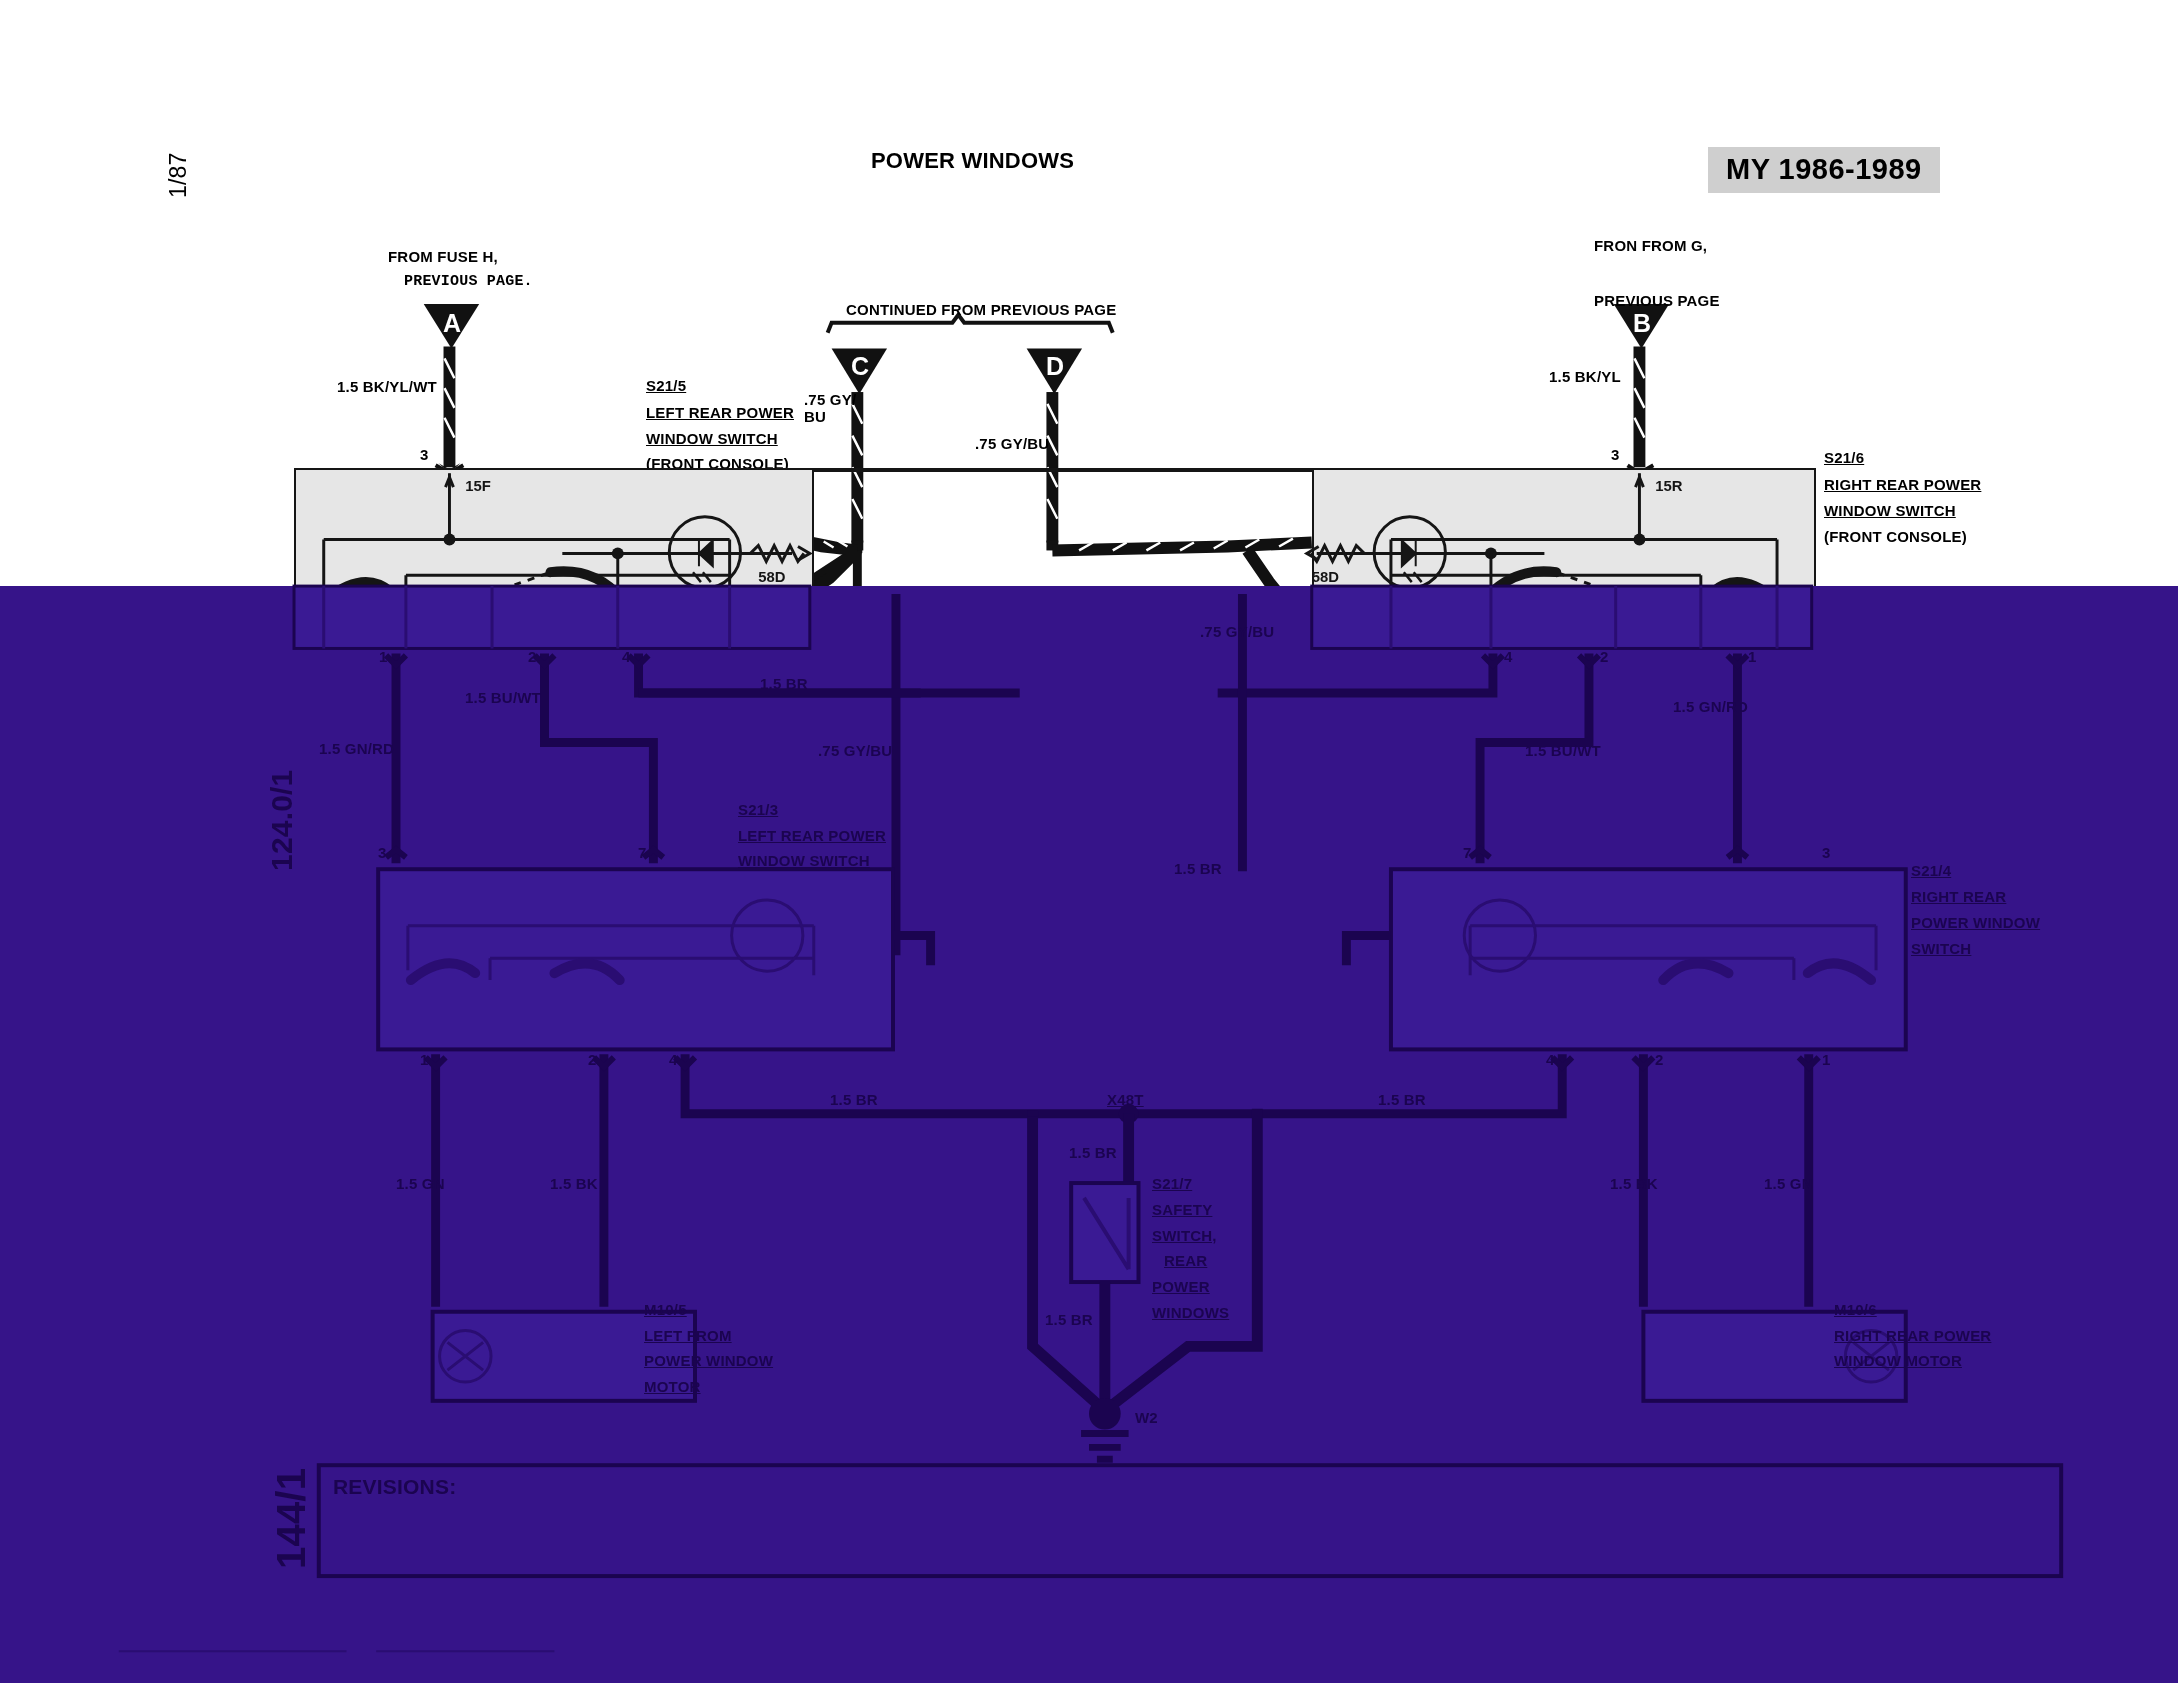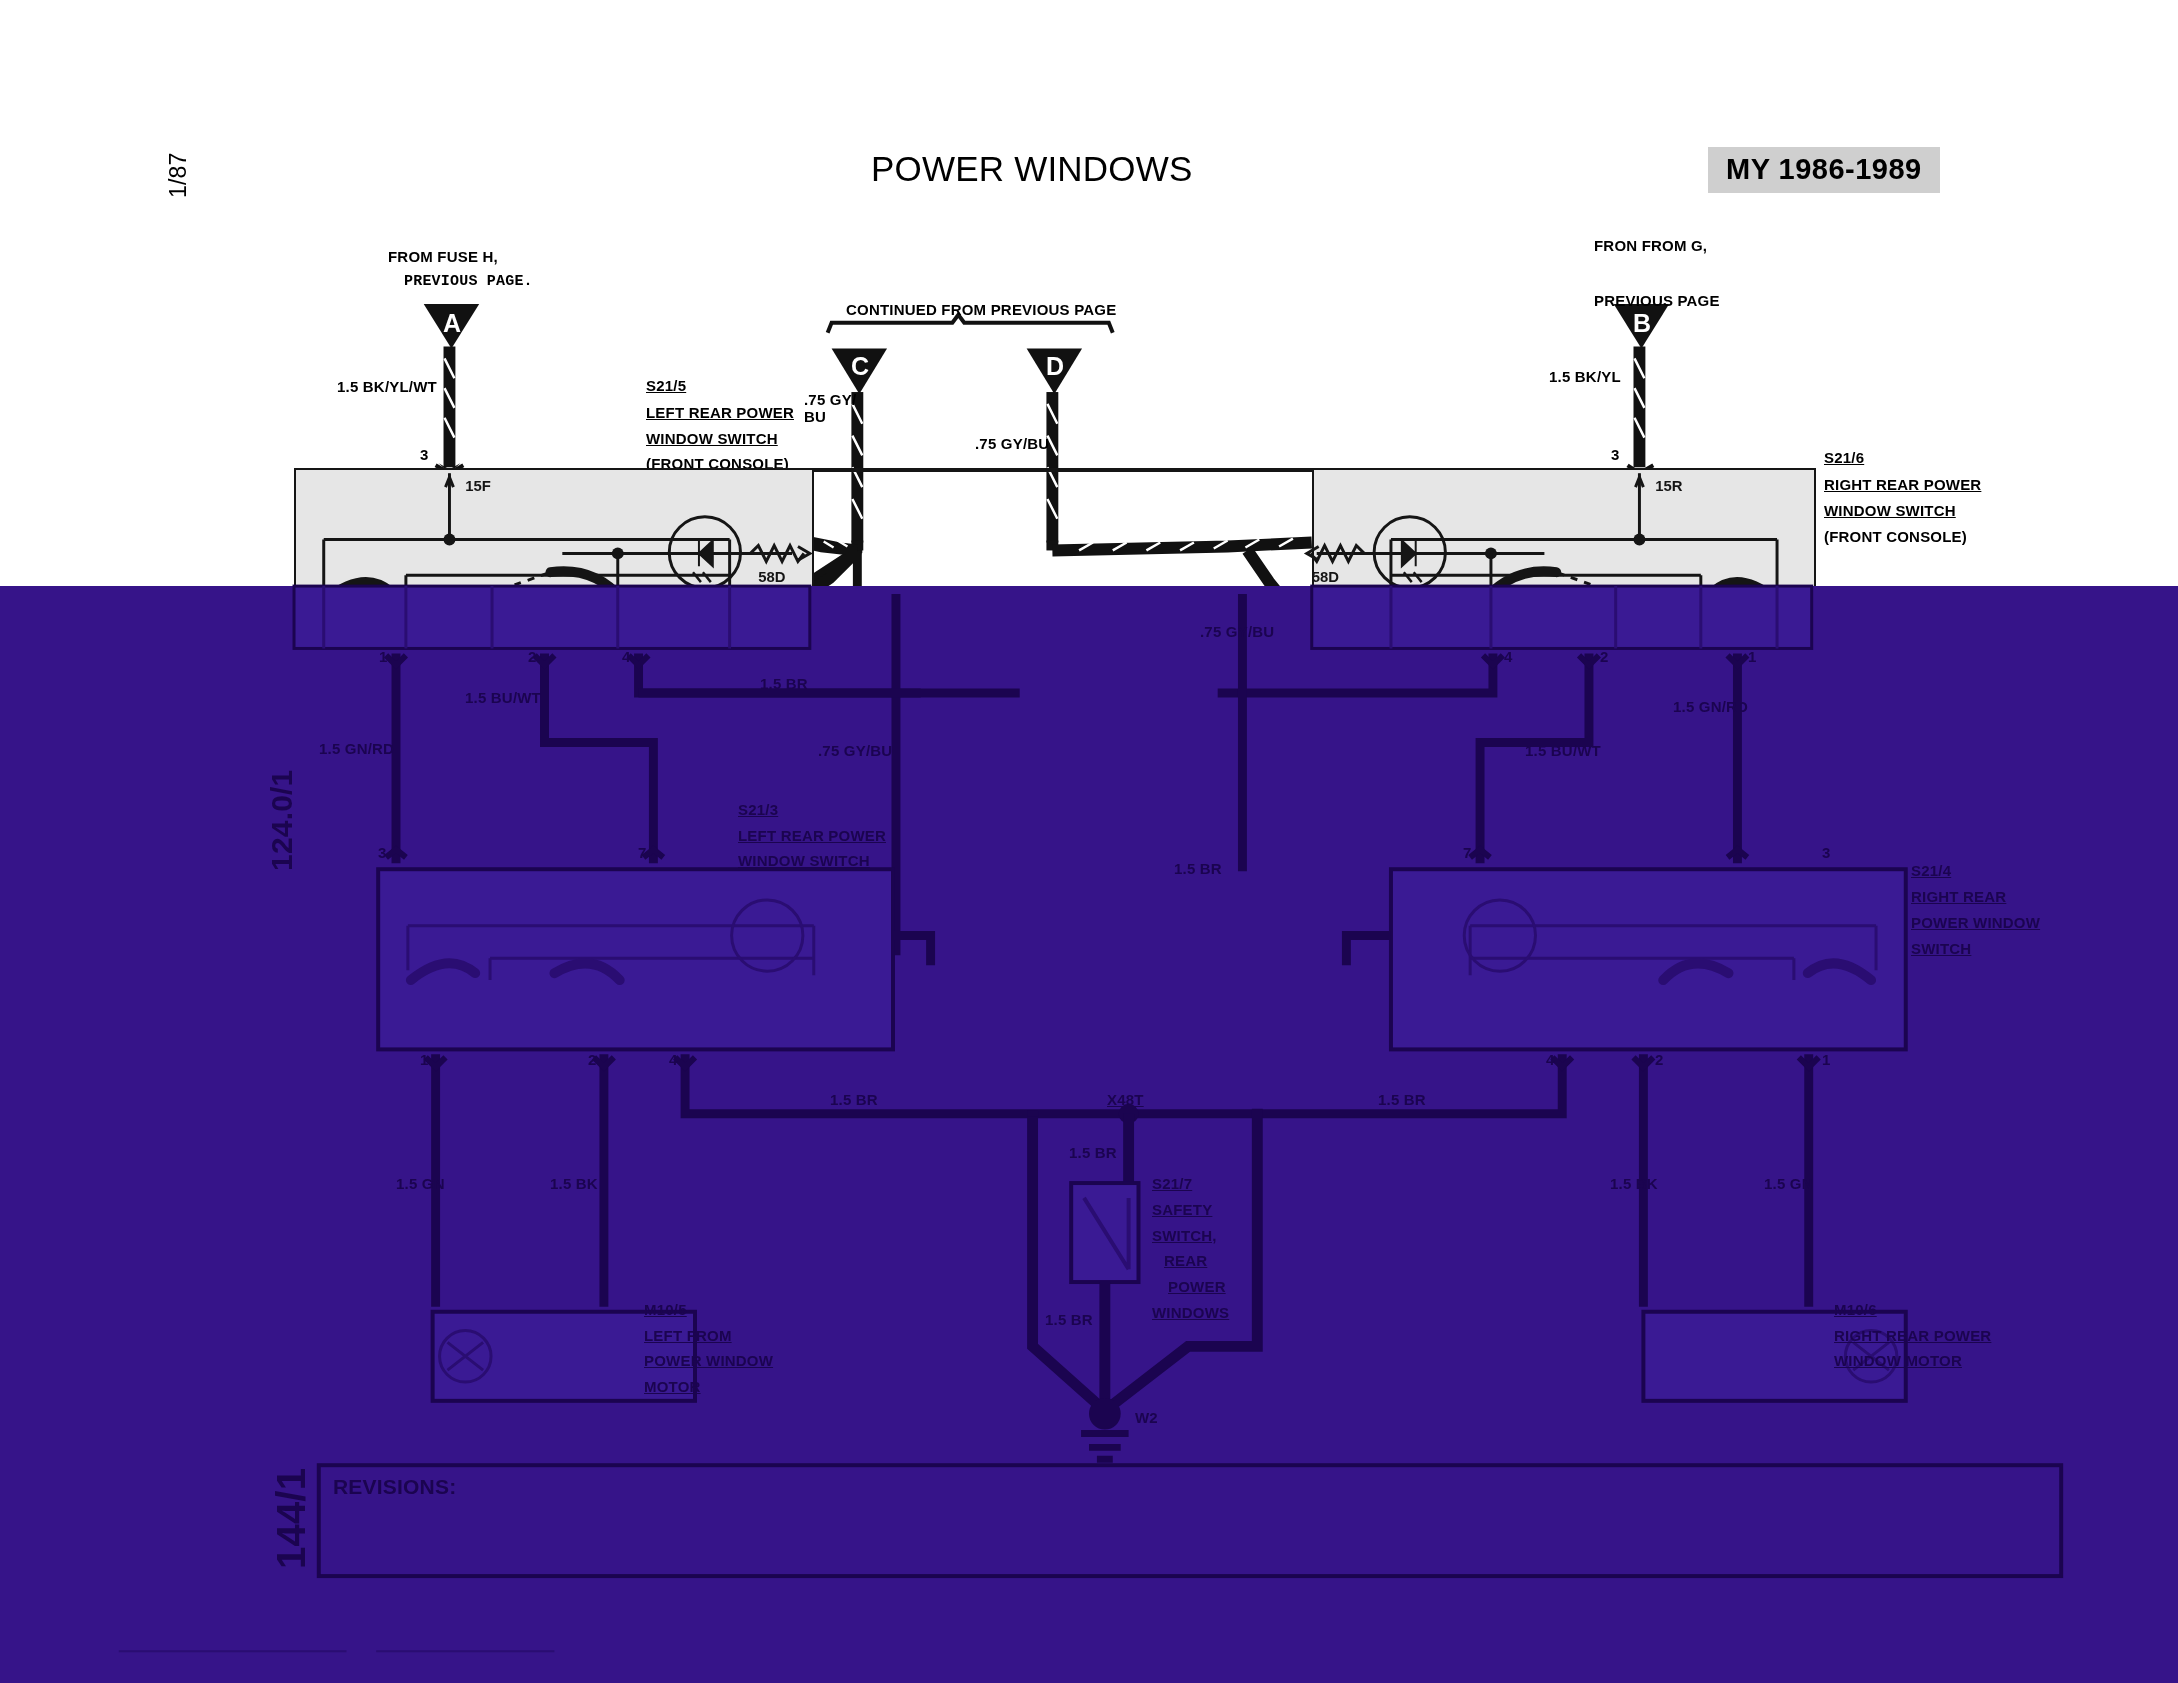--- a/index.html
+++ b/index.html
@@ -20,21 +20,21 @@
     opacity:1;
   }
   
   .under{position:absolute;left:0;top:0;width:2178px;height:1683px;z-index:10;}
   .over{position:absolute;left:0;top:0;width:2178px;height:1683px;z-index:60;pointer-events:auto;}
 
   .lbl{position:absolute;font-weight:bold;color:#000;letter-spacing:0.2px;
        font-family:"Liberation Sans",sans-serif;line-height:1.12;white-space:pre;}
   .lbl-dark{color:#1b0450;}
   .u{text-decoration:underline;}
-  .ttl{font-size:35px;font-weight:normal;color:#000;}
+  .ttl{font-size:22px;font-weight:bold;color:#000;}
   .small{font-size:15px;}
   .pin{font-size:15px;font-weight:bold;}
 
   
   .rot{transform:rotate(-90deg);transform-origin:left top;}
 
   
   #my-badge{
     position:absolute;left:1708px;top:147px;
     padding:6px 18px 7px 18px;
@@ -356,21 +356,21 @@
     <div class="lbl lbl-dark small" style="left:1764px;top:1176px;">1.5 GN</div>
 
     <div class="lbl lbl-dark small u" style="left:1107px;top:1092px;">X48T</div>
     <div class="lbl lbl-dark small" style="left:1069px;top:1145px;">1.5 BR</div>
     <div class="lbl lbl-dark small" style="left:1045px;top:1312px;">1.5 BR</div>
 
     <div class="lbl lbl-dark small u" style="left:1152px;top:1176px;">S21/7</div>
     <div class="lbl lbl-dark small u" style="left:1152px;top:1202px;">SAFETY</div>
     <div class="lbl lbl-dark small u" style="left:1152px;top:1228px;">SWITCH,</div>
     <div class="lbl lbl-dark small u" style="left:1152px;top:1253px;margin-left:12px;">REAR</div>
-    <div class="lbl lbl-dark small u" style="left:1152px;top:1279px;margin-left:16px;">POWER</div>
+    <div class="lbl lbl-dark small u" style="left:1152px;top:1279px;">POWER</div>
     <div class="lbl lbl-dark small u" style="left:1152px;top:1305px;">WINDOWS</div>
 
     <div class="lbl lbl-dark small" style="left:1135px;top:1410px;">W2</div>
 
     <div class="lbl lbl-dark small u" style="left:644px;top:1302px;">M10/5</div>
     <div class="lbl lbl-dark small u" style="left:644px;top:1328px;">LEFT FROM</div>
     <div class="lbl lbl-dark small u" style="left:644px;top:1353px;">POWER WINDOW</div>
     <div class="lbl lbl-dark small u" style="left:644px;top:1379px;">MOTOR</div>
 
     <div class="lbl lbl-dark small u" style="left:1834px;top:1302px;">M10/6</div>

